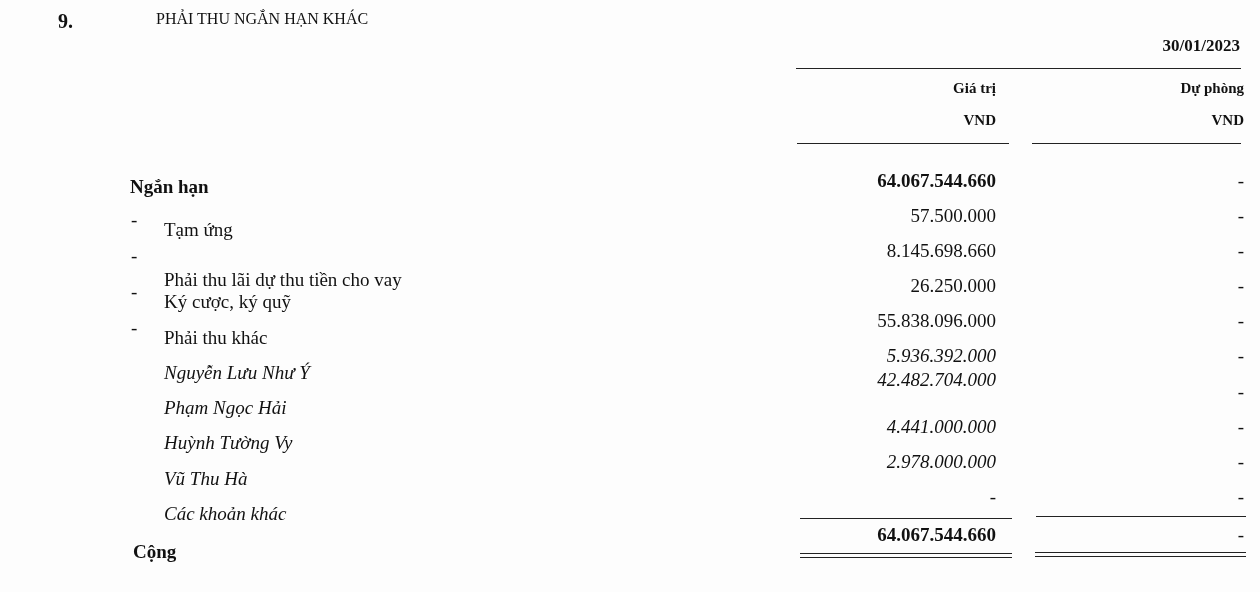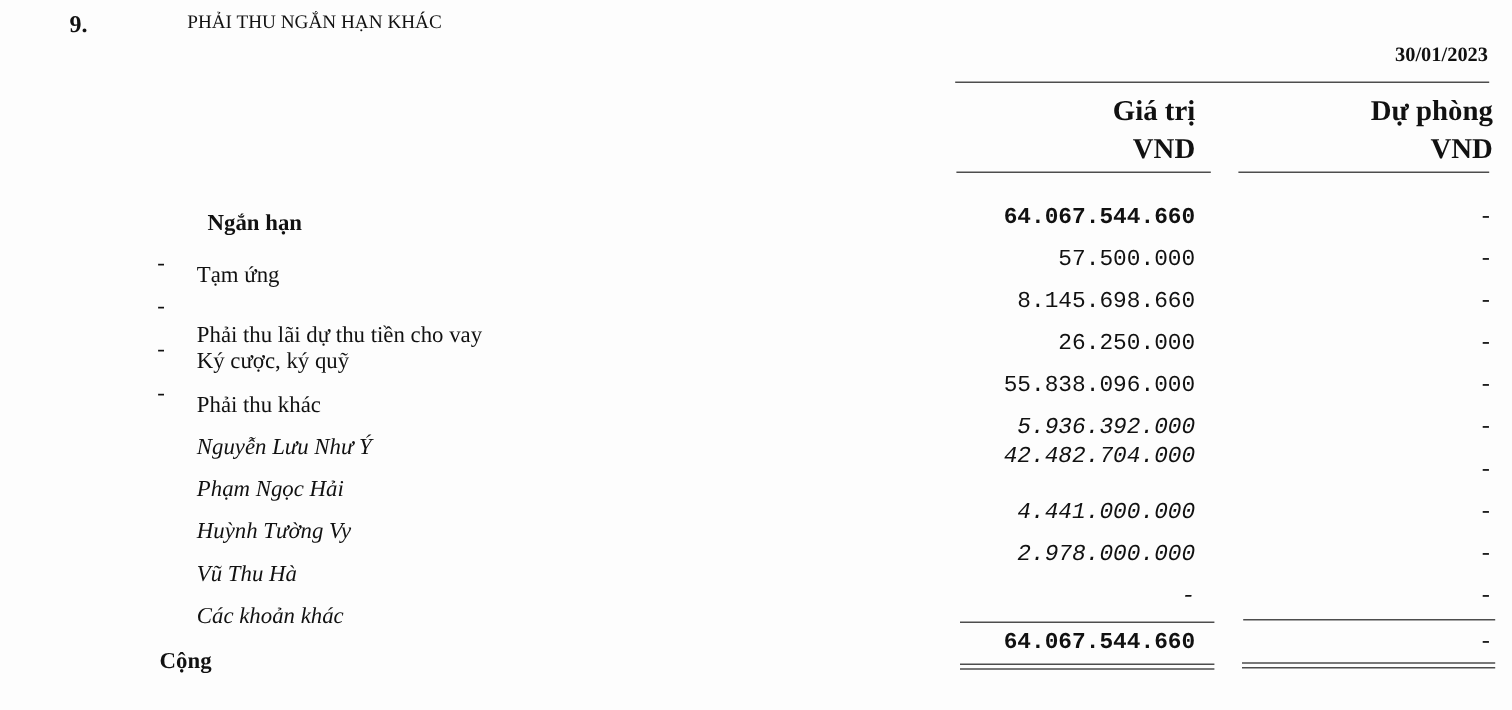--- a/index.html
+++ b/index.html
@@ -6,27 +6,27 @@
   body {
     width:1260px; height:592px; background:#fdfdfd; position:relative; overflow:hidden;
     font-family:"Liberation Serif","DejaVu Serif",serif; color:#111;
   }
   .abs { position:absolute; white-space:nowrap; }
   .sec-num { left:58px; top:10px; font-size:20px; font-weight:bold; }
   .sec-title { left:156px; top:10px; font-size:16px; font-weight:normal; }
   .date { left:1140px; top:36px; font-size:17px; font-weight:bold; width:100px; text-align:right; left:auto; right:20px; }
   .rule { position:absolute; height:0; border-top:1.5px solid #222; }
   .dbl { position:absolute; height:3px; border-top:1.5px solid #222; border-bottom:1.5px solid #222; }
-  .hdr { font-size:24px; font-weight:bold; text-align:right; }
+  .hdr { font-size:15px; font-weight:bold; text-align:right; }
   .col1 { right:264px; }
   .col2 { right:16px; }
   .label { font-size:19px; }
   .bold { font-weight:bold; }
   .ital { font-style:italic; }
-  .num { font-size:19px; text-align:center;font-family:Liberation Mono, monospace; }
+  .num { font-size:19px; text-align:center; }
   .dash-bullet { font-size:19px; }
 </style>
 </head>
 <body>
 
 <div class="abs sec-num">9.</div>
 <div class="abs sec-title">PHẢI THU NGẮN HẠN KHÁC</div>
 
 <div class="abs date">30/01/2023</div>
 <div class="rule" style="left:796px; width:445px; top:68px;"></div>
@@ -34,21 +34,21 @@
 <div class="abs hdr col1" style="top:80px;">Giá trị</div>
 <div class="abs hdr col2" style="top:80px;margin-left:11px;">Dự phòng</div>
 <div class="abs hdr col1" style="top:112px;">VND</div>
 <div class="abs hdr col2" style="top:112px;">VND</div>
 
 <div class="rule" style="left:797px; width:212px; top:143px;"></div>
 <div class="rule" style="left:1032px; width:209px; top:143px;"></div>
 
 <div id="rows">
     <div>
-      <div class="abs label bold" style="left: 130px; top: 176px; margin-left: 43px;">Ngắn hạn</div>
+      <div class="abs label bold" style="left: 130px; top: 176px;">Ngắn hạn</div>
       <div class="abs num col1 bold" style="top: 170px;">64.067.544.660</div>
       <div class="abs num col2" style="top: 170px;">-</div>
     </div>
     <div>
       <div class="abs dash-bullet" style="left: 131px; top: 209px;">-</div>
       <div class="abs label" style="left: 164px; top: 219px;">Tạm ứng</div>
       <div class="abs num col1" style="top: 205px;">57.500.000</div>
       <div class="abs num col2" style="top: 205px;">-</div>
     </div>
     <div>

